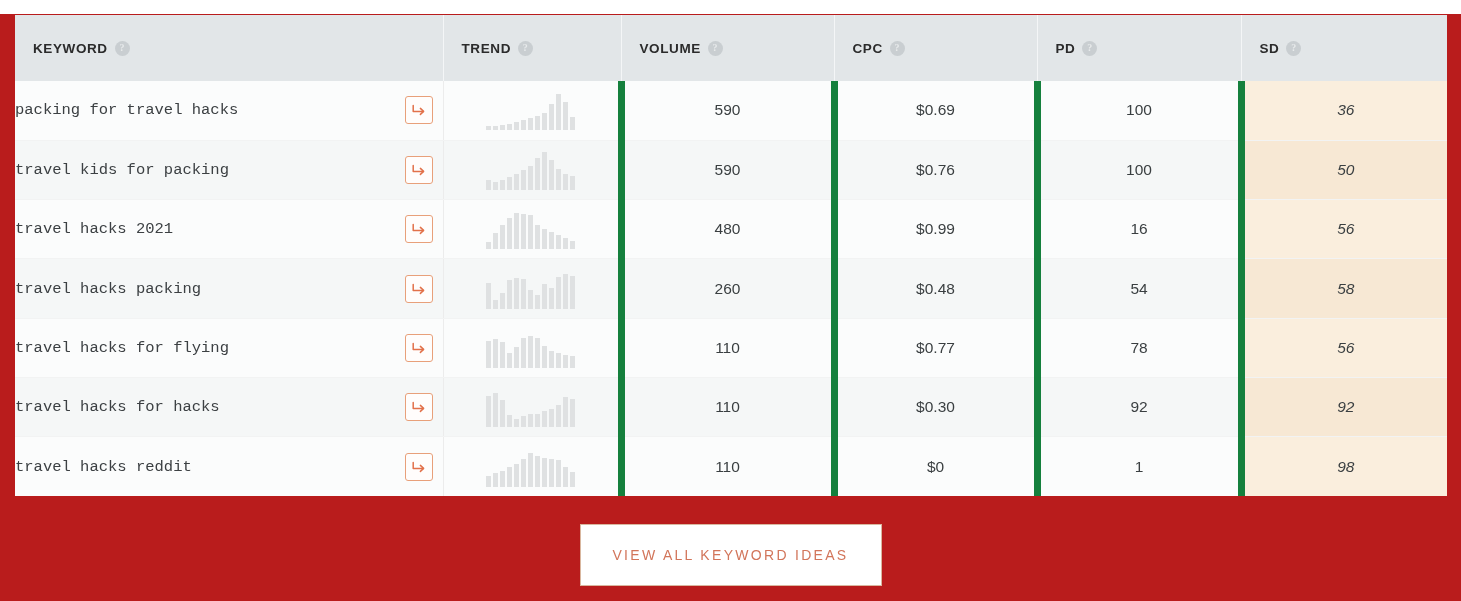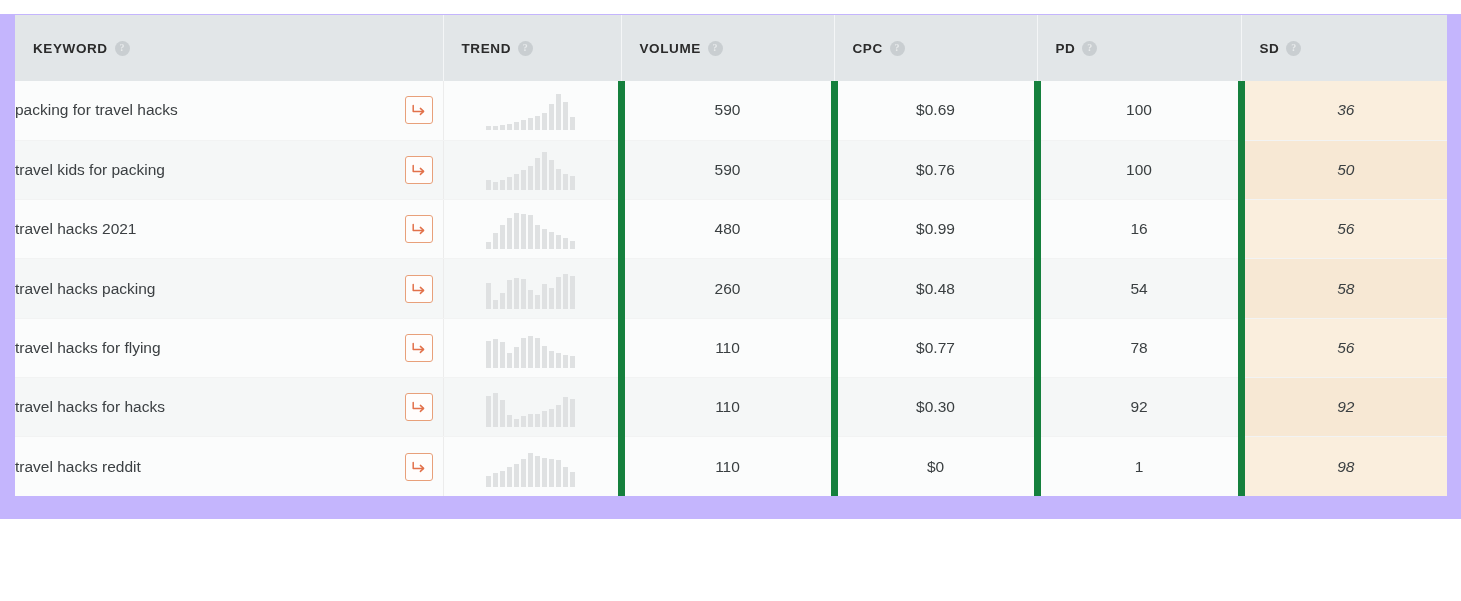--- a/index.html
+++ b/index.html
@@ -4,23 +4,23 @@
 <style>
   html, body {
     margin: 0;
     padding: 0;
     background: #ffffff;
     font-family: "Liberation Sans", sans-serif;
   }
   #page {
     position: relative;
     width: 1461px;
-    height: 519px;
+    height: 601px;
     overflow: hidden;
-    background: #c4b5fd;
+    background: #b91c1c;
   }
   .table-wrap {
     position: absolute;
     left: 15px;
     top: 15px;
     width: 1432px;
   }
   table.kw {
     border-collapse: collapse;
     table-layout: fixed;
@@ -83,20 +83,21 @@
 
   td.c-keyword {
     padding-left: 18px;
     border-right: none;
   }
   .kw-cell {
     display: flex;
     align-items: center;
     justify-content: space-between;
     padding-right: 10px;
+    font-family: Liberation Mono, monospace;
   }
   .kw-text {
     font-size: 15.5px;
     color: #3c4043;
     white-space: nowrap;
   }
   
   .arrow-btn {
     width: 26px;
     height: 26px;
@@ -462,14 +463,17 @@
             </td>
             <td class="c-volume">110</td>
             <td class="c-cpc">$0</td>
             <td class="c-pd">1</td>
             <td class="c-sd">98</td>
           </tr>
         </tbody>
     </table>
   </div>
 
+  <div class="footer">
+    <button class="view-all-btn">VIEW ALL KEYWORD IDEAS</button>
+  </div>
 
 </div>
 
 </body></html>

